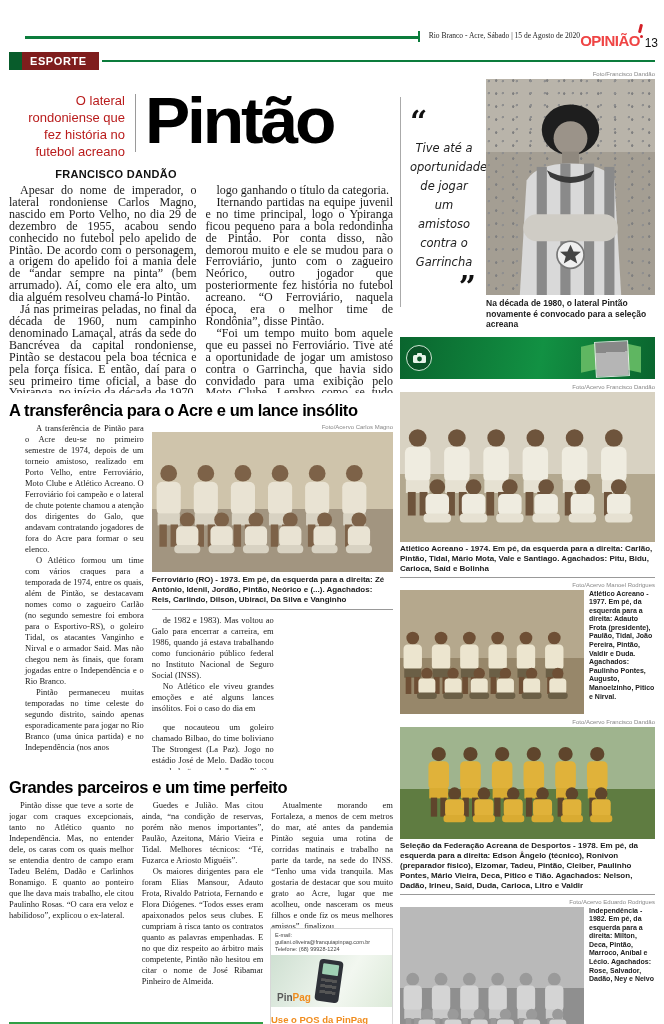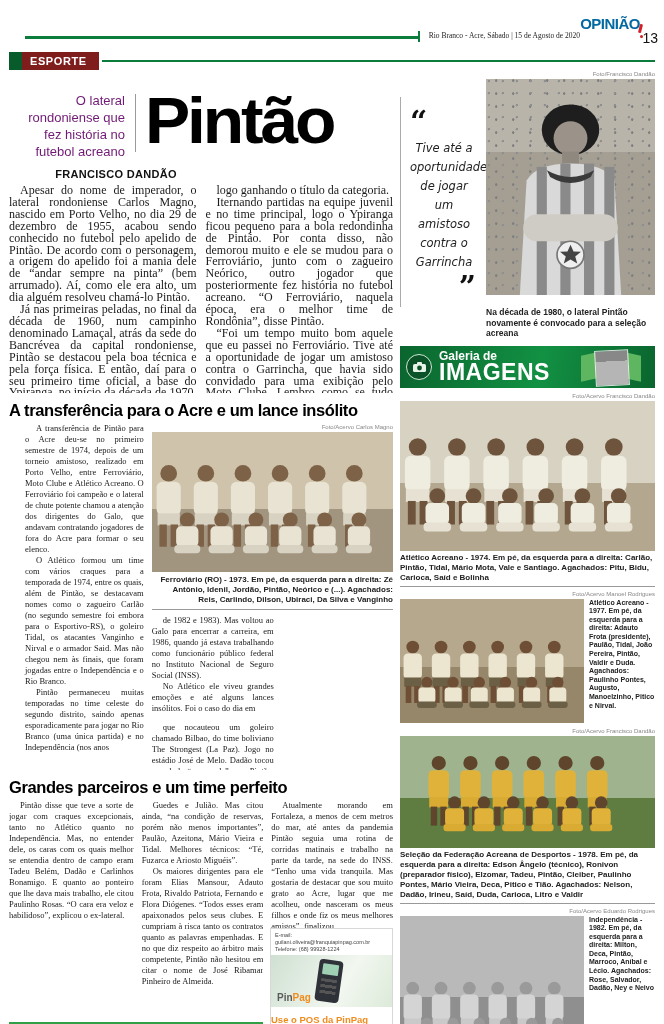--- a/index.html
+++ b/index.html
@@ -3,40 +3,40 @@
 <meta charset="utf-8">
 <style>
   html,body{margin:0;padding:0;background:#e9e9e9;}
   .page{width:664px;height:1024px;background:#fff;position:relative;overflow:hidden;
         font-family:"Liberation Serif",serif;color:#1a1a1a;margin:0 auto;}
   
   .topbar{position:relative;height:46px;}
   .rule{position:absolute;left:25px;top:36px;width:393px;height:2.5px;background:#0c7c3c;}
   .rule-tick{position:absolute;left:418px;top:31px;width:2px;height:11px;background:#0c7c3c;}
   .dateline{position:absolute;right:84px;top:31px;font-size:7.5px;color:#222;}
-  .brand{position:absolute;right:24px;top:15px;font-family:"Liberation Sans",sans-serif;
-         font-weight:900;font-size:15px;letter-spacing:-.5px;color:#0369a1;}
+  .brand{position:absolute;right:24px;top:32px;font-family:"Liberation Sans",sans-serif;
+         font-weight:900;font-size:15px;letter-spacing:-.5px;color:#ef4444;}
   .brand-mark{position:absolute;right:22px;top:24px;width:3px;height:9px;background:#d42027;
               transform:rotate(14deg);border-radius:1px;}
   .brand-dot{position:absolute;right:21px;top:35px;width:3px;height:3px;background:#d42027;border-radius:50%;}
-  .pagenum{position:absolute;right:6px;top:30px;font-family:"Liberation Sans",sans-serif;font-size:14px;color:#111;}
+  .pagenum{position:absolute;right:6px;top:36px;font-family:"Liberation Sans",sans-serif;font-size:12px;color:#111;}
   
   .esporte{display:flex;align-items:center;margin:6px 9px 0 9px;height:18px;}
   .esporte .block{width:13px;height:18px;background:#085c2b;}
   .esporte .label{background:#7f1d1d;color:#fff;font-family:"Liberation Sans",sans-serif;
                   font-weight:900;font-size:11px;letter-spacing:.6px;padding:3px 12px 3px 8px;height:12px;line-height:12px;}
   .esporte .line{flex:1;height:2.5px;background:#0c7c3c;margin-left:3px;}
   
   .main{display:flex;padding:0 9px;}
   .left{width:384px;padding-right:7px;}
   .rail{width:255px;}
   
   .lead-head{display:flex;margin-top:8px;}
   .kicker{width:116px;text-align:right;font-family:"Liberation Sans",sans-serif;font-size:13px;
-          line-height:17px;color:#701a75;padding-top:14px;}
+          line-height:17px;color:#b91c1c;padding-top:14px;}
   .vline{width:1px;background:#9a9a9a;margin:16px 9px 12px 10px;}
   .headline{font-family:"Liberation Sans",sans-serif;font-weight:900;font-size:64px;
             letter-spacing:-3px;line-height:86px;color:#000;transform:scaleX(1.06);transform-origin:left;}
   .byline{font-family:"Liberation Sans",sans-serif;font-weight:700;font-size:11px;letter-spacing:.3px;
           text-align:center;width:214px;margin:4px 16px 5px 0;color:#111;}
   .lead-cols{display:flex;gap:9px;height:208px;overflow:hidden;}
   .lead-cols .col{width:188px;font-size:12px;line-height:11.9px;text-align:justify;}
   p{margin:0;text-indent:11px;}
   
   .credit{font-family:"Liberation Sans",sans-serif;font-size:6px;color:#888;text-align:right;height:9px;line-height:9px;}
@@ -49,21 +49,21 @@
   .pullquote{width:68px;padding:14px 4px 0 9px;border-left:1px solid #aaa;margin-top:18px;height:196px;}
   .pq-mark{font-family:"DejaVu Serif",serif;font-weight:bold;font-size:30px;line-height:22px;color:#111;}
   .pq-text{font-family:"DejaVu Sans",sans-serif;font-style:italic;font-size:11.5px;line-height:19px;color:#222;margin-top:6px;text-align:center;}
   .pq-close{text-align:right;padding-right:2px;margin-top:4px;}
   .portrait-box{width:182px;margin-left:4px;}
   .portrait-photo{height:216px;background:
       radial-gradient(circle at 20% 18%,#8f8f8f 1px,transparent 1.5px),
       radial-gradient(circle at 60% 12%,#7f7f7f 1px,transparent 1.5px),
       linear-gradient(#b9b4aa 0 34%,#a49e93 34% 100%);background-size:14px 12px,17px 13px,100% 100%;}
   .portrait-caption{font-family:"Liberation Sans",sans-serif;font-weight:700;font-size:8.5px;
-                    line-height:10.5px;padding-top:12px;color:#222;}
+                    line-height:10.5px;padding-top:3px;color:#222;}
   
   .gal-banner{display:flex;align-items:center;margin-top:7px;height:42px;
               background:linear-gradient(100deg,#0a652e,#129143 55%,#0a652e);position:relative;padding:0 6px;}
   .cam-circle{width:24px;height:24px;border-radius:50%;background:#0a5227;border:1.5px solid #cfe8d5;
               display:flex;align-items:center;justify-content:center;margin-right:7px;}
   .gal-text .l1{font-family:"Liberation Sans",sans-serif;font-weight:700;font-size:12px;color:#fff;line-height:12px;}
   .gal-text .l2{font-family:"Liberation Sans",sans-serif;font-weight:900;font-size:23px;color:#fff;
                 letter-spacing:.5px;line-height:21px;}
   .ribbon{position:absolute;right:14px;top:4px;width:60px;height:34px;}
   .ribbon .r1,.ribbon .r2{position:absolute;top:4px;width:16px;height:26px;background:#5fb661;}
@@ -72,21 +72,21 @@
   .ribbon .ph{position:absolute;left:14px;top:0;width:32px;height:34px;background:
       linear-gradient(#888 0 30%,#b5b5b5 30% 100%);border:1.5px solid #e8e8e8;transform:rotate(-3deg);}
   
   .sec-head{font-family:"Liberation Sans",sans-serif;font-weight:900;font-size:16.5px;
             letter-spacing:-.4px;color:#000;margin:8px 0 3px 0;}
   .s1-body{display:flex;gap:8px;height:347px;overflow:hidden;}
   .ncol{font-size:8.5px;line-height:11px;text-align:justify;}
   .s1-col1{width:124px;margin-left:16px;}
   .s1-right{width:252px;}
   .ferro-photo{height:140px;--sky:#cfc4ab;--ground:#a29580;--shirt:#e9e3d3;--shorts:#d8d2c2;--skin:#7d6248;}
-  .fcaption{padding:3px 0 4px 0;border-bottom:1.5px solid #999;text-align:right;}
+  .fcaption{padding:3px 0 4px 0;border-bottom:1.5px solid #999;}
   .s1-cols{display:flex;gap:8px;margin-top:5px;height:158px;overflow:hidden;flex-direction:column;}
   .s1-cols .scol{width:122px;}
   .s2-body{display:flex;gap:8px;height:262px;position:relative;overflow:hidden;}
   .s2-body .scol2{width:123px;overflow:hidden;}
   
   .gphoto1{height:150px;--sky:#d8d2c2;--ground:#b3a88f;--shirt:#efece0;--shorts:#e6e1d2;--skin:#6e543c;}
   .gcap{font-family:"Liberation Sans",sans-serif;font-weight:700;font-size:8px;line-height:10px;
         color:#222;padding:2px 0 3px 0;border-bottom:1.5px solid #999;}
   .grow{display:flex;}
   .gphoto2{width:184px;height:124px;--sky:#b3a astronomical;}
@@ -280,24 +280,20 @@
       </div>
 
       <div class="gal-banner">
         <div class="cam-circle">
           <svg width="13" height="10" viewBox="0 0 13 10">
               <rect x="0" y="2" width="13" height="8" rx="1.5" fill="#e8f3ea"></rect>
               <rect x="4" y="0" width="5" height="3" rx="1" fill="#e8f3ea"></rect>
               <circle cx="6.5" cy="6" r="2.4" fill="#0a5227"></circle>
             </svg>
         </div>
-        <div class="gal-text">
-          <div class="l1">Galeria de</div>
-          <div class="l2">IMAGENS</div>
-        </div>
         <div class="ribbon">
           <div class="r1"></div>
             <div class="r2"></div>
             <div class="ph"></div>
         </div>
       </div>
 
       <div class="credit" style="margin-top:4px">Foto/Acervo Francisco Dandão</div>
       <div class="photo gphoto1">
         <svg class="team" viewBox="0 0 260 130" preserveAspectRatio="xMidYMax meet">

